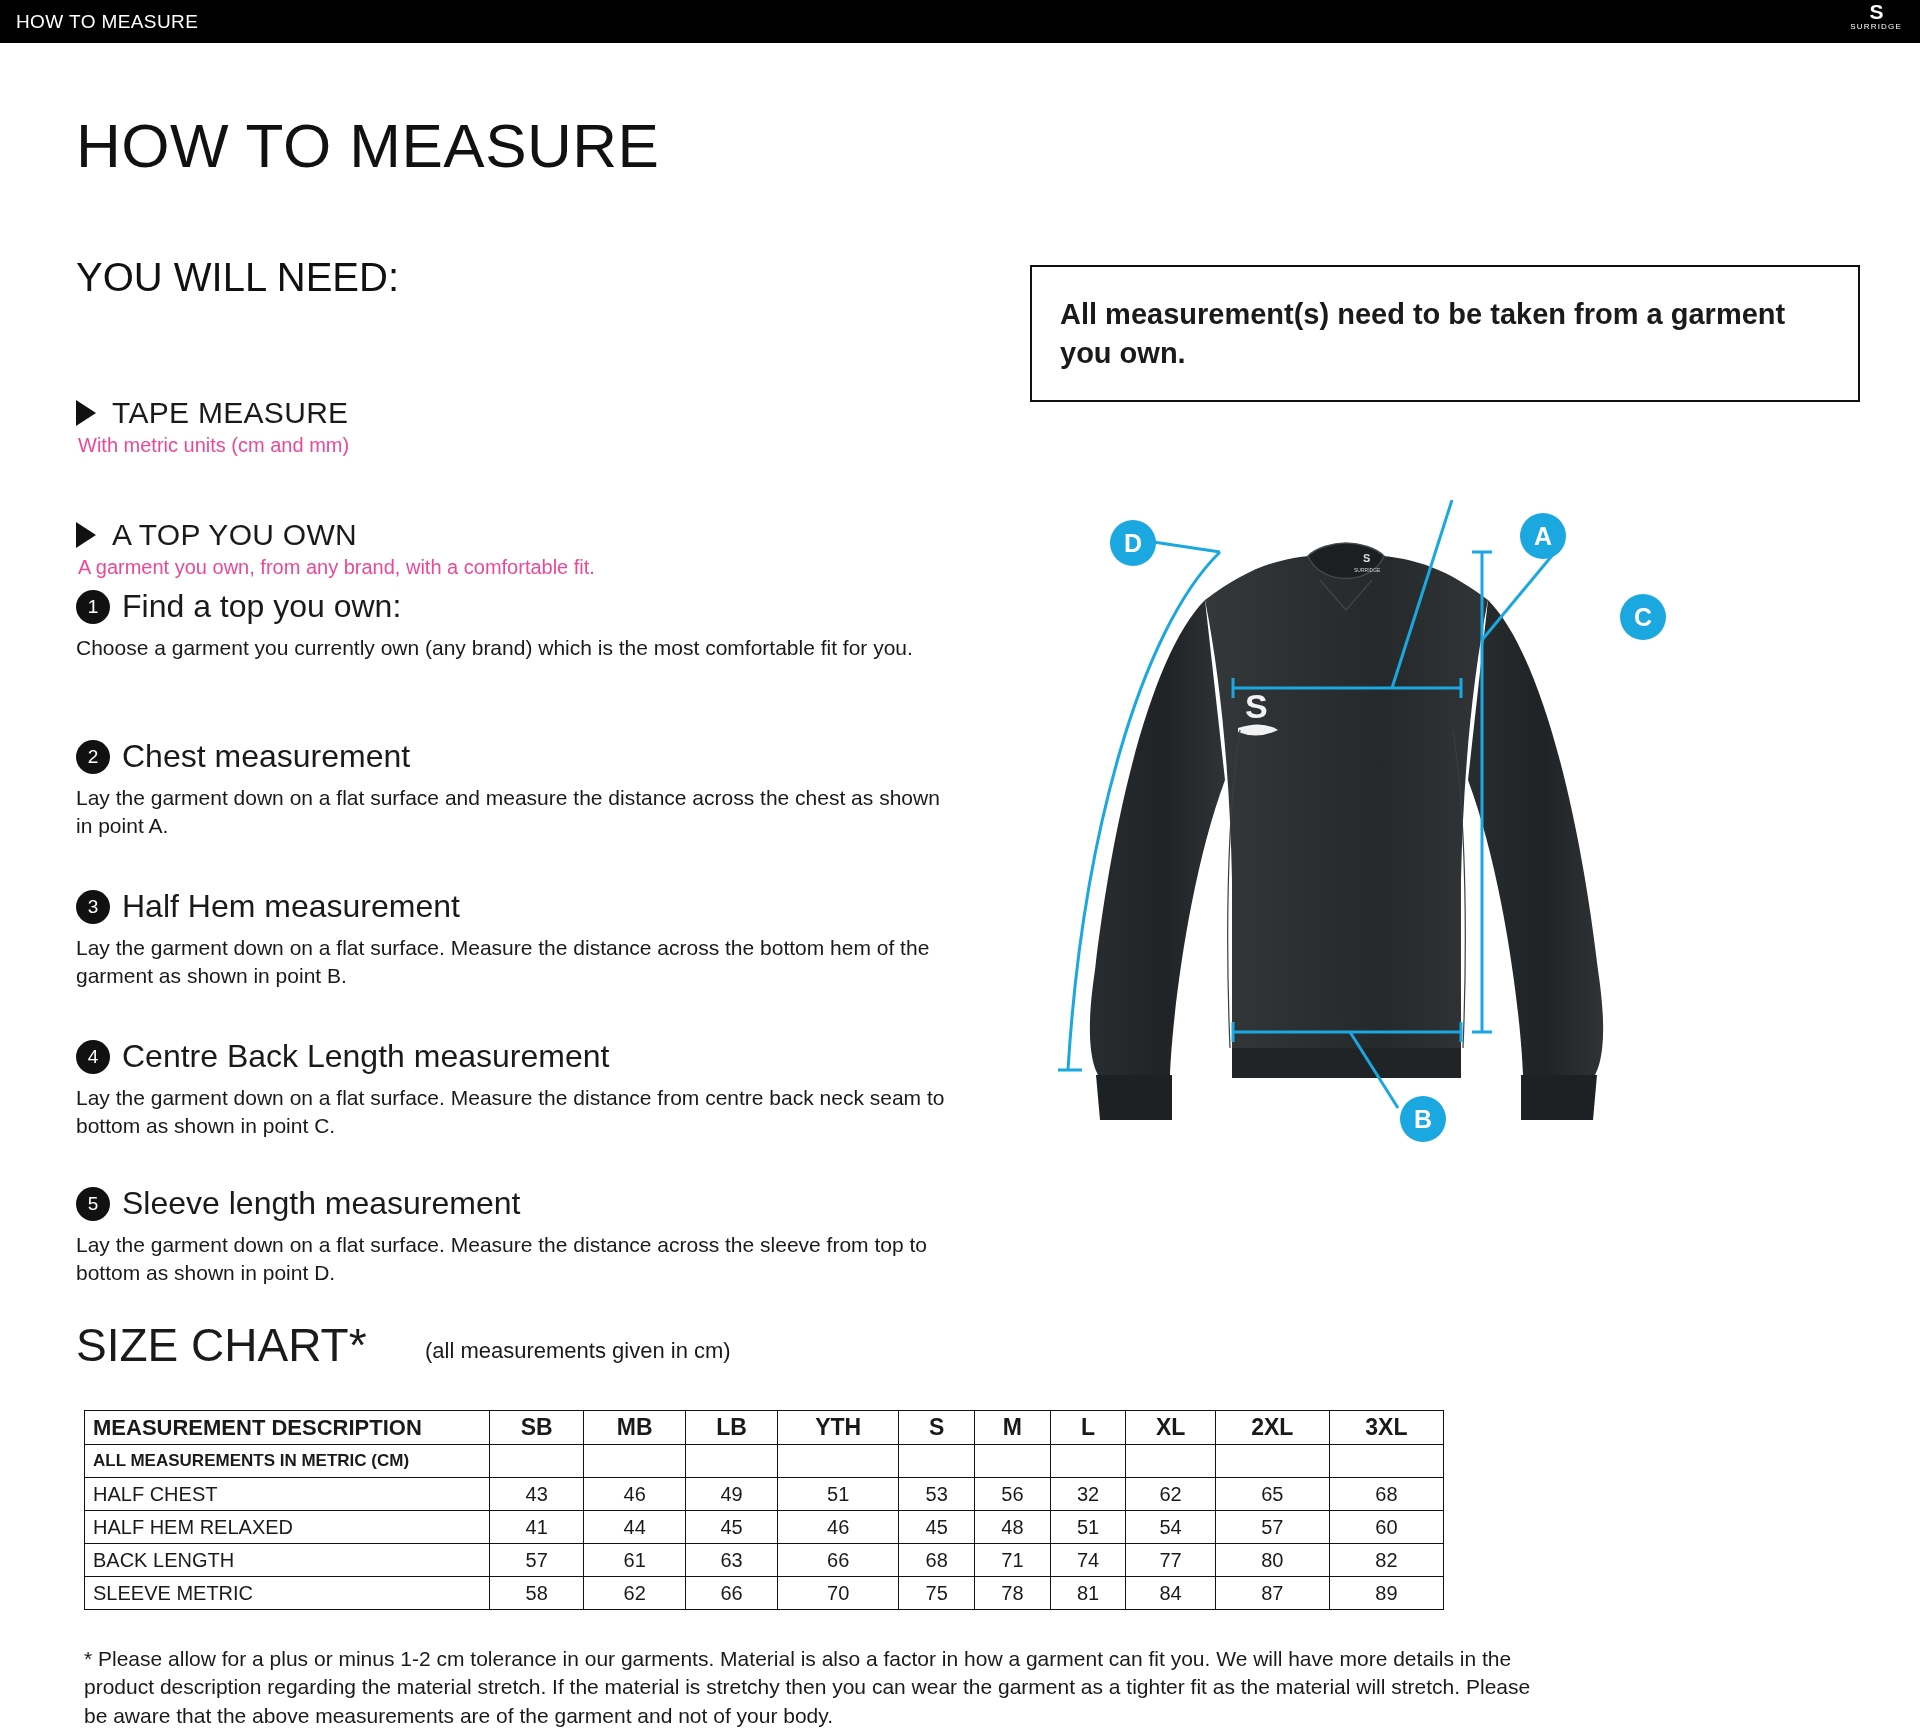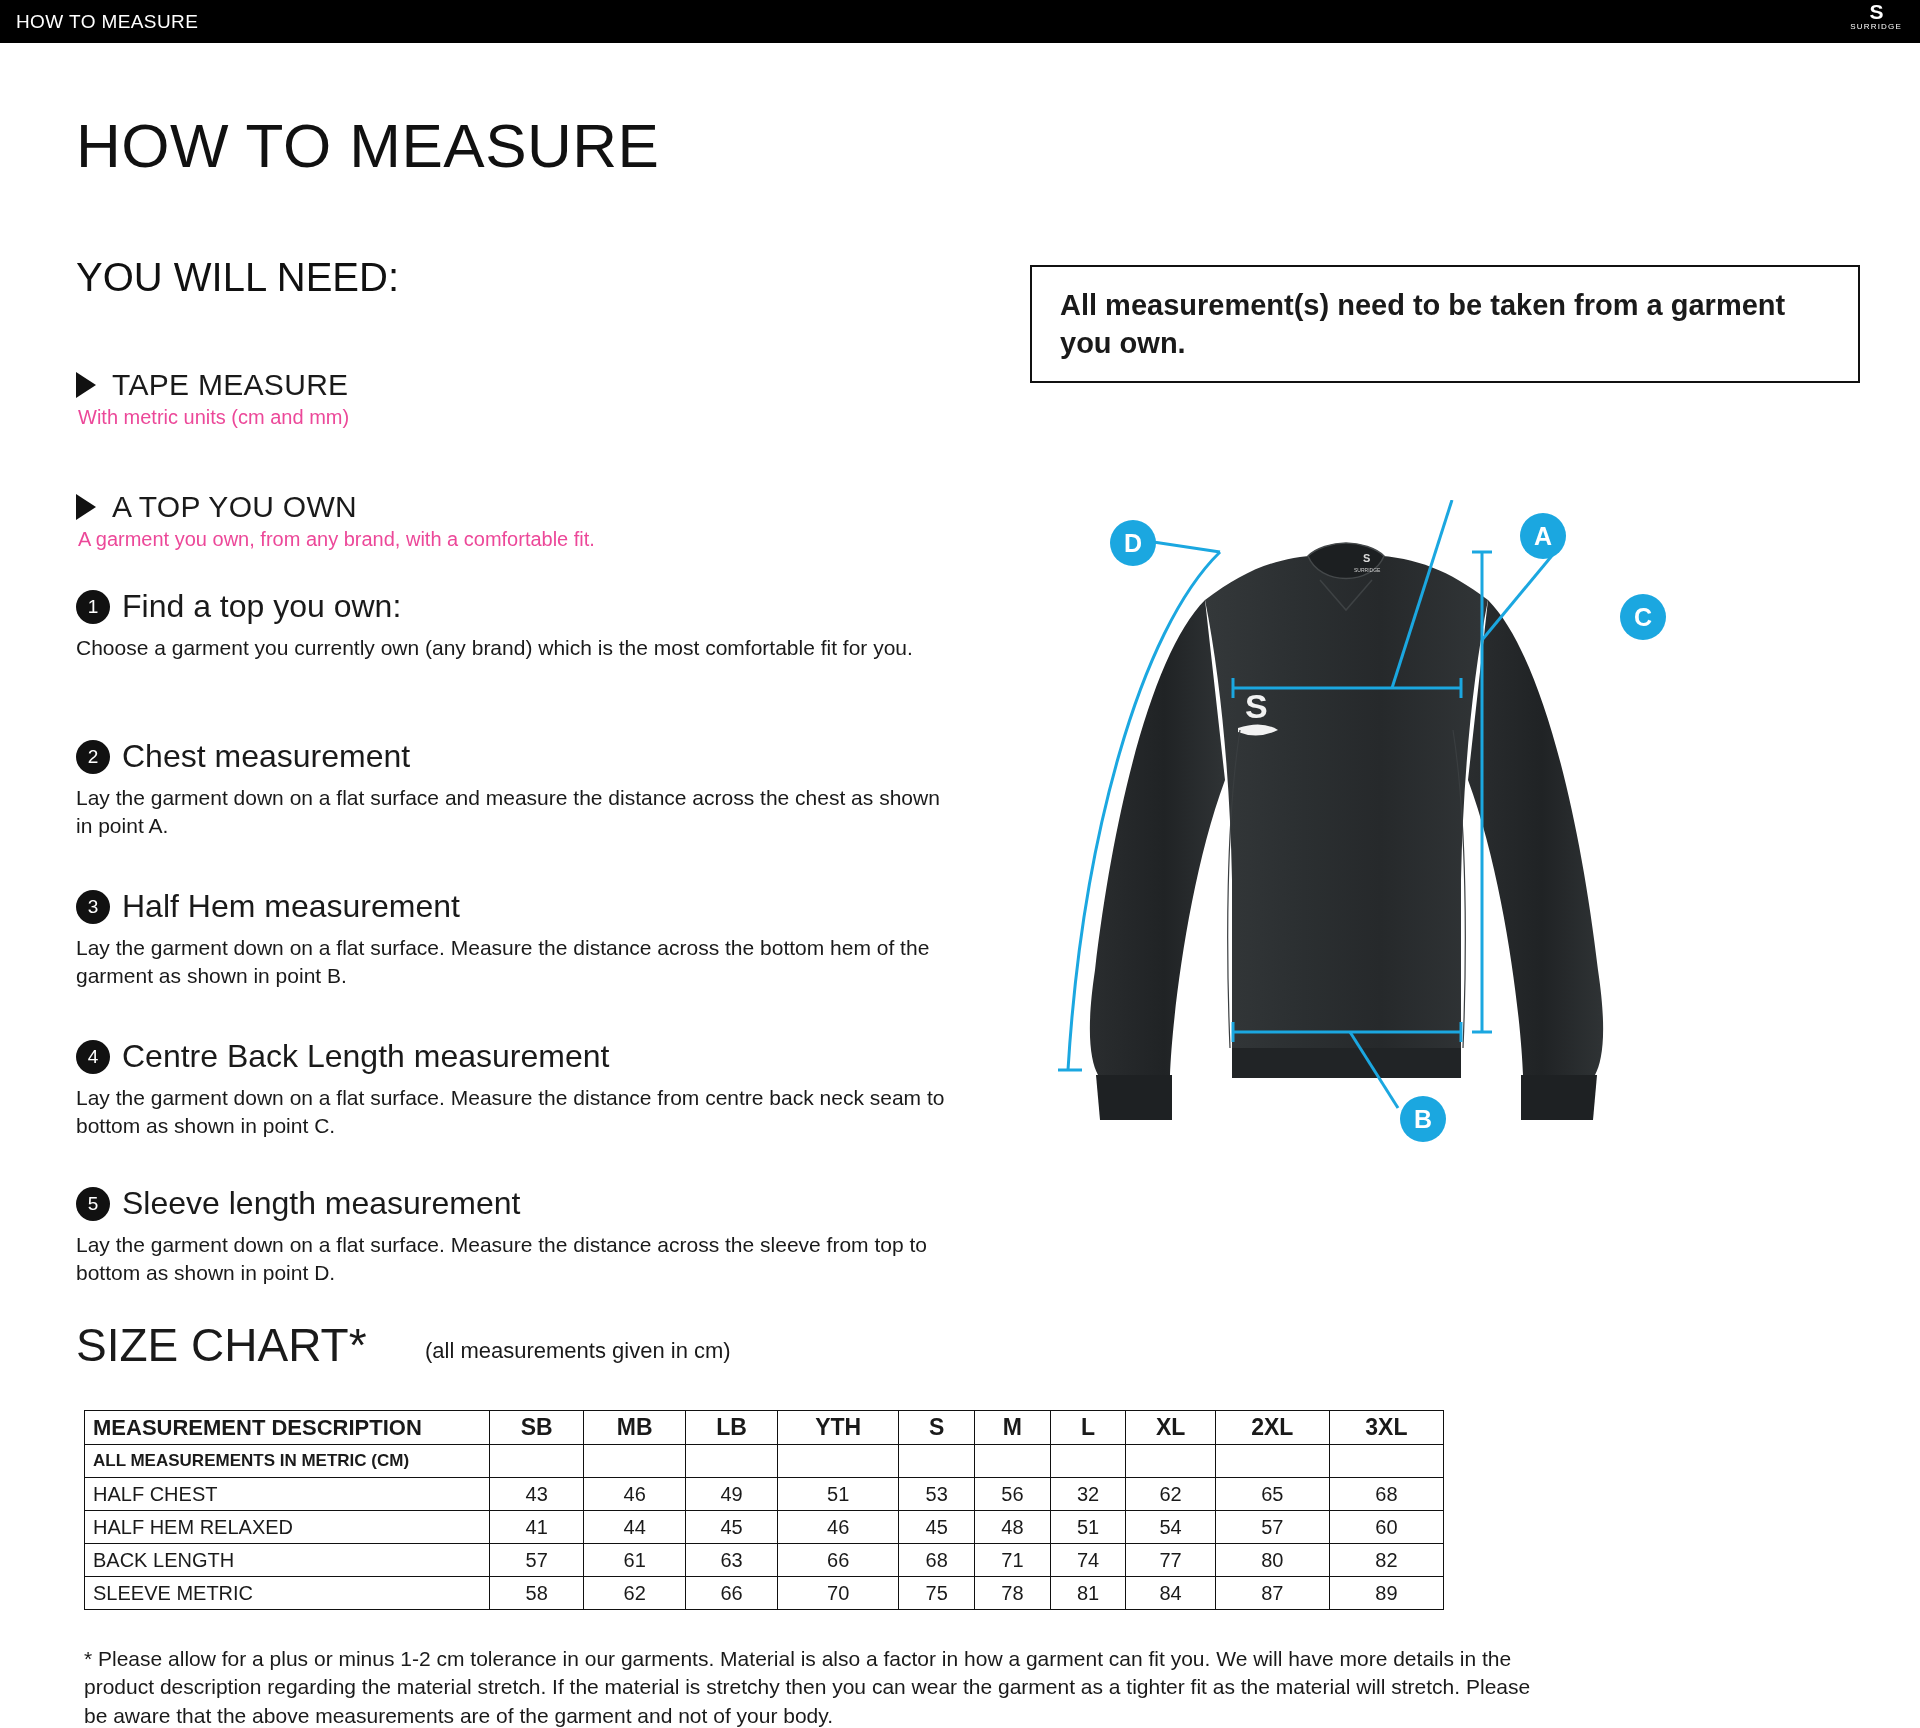--- a/index.html
+++ b/index.html
@@ -37,21 +37,21 @@
     position: absolute; left: 76px; top: 110px;
     font-size: 62px; font-weight: 400; letter-spacing: 0.5px; color: #111;
   }
   .h2 {
     position: absolute; left: 76px; top: 255px;
     font-size: 40px; font-weight: 400; color: #111;
   }
 
   
   .need-item { position: absolute; left: 76px; }
-  .need-row { display: flex; align-items: center; }
+  .need-row { display: flex; align-items: center; margin-top: 28px; }
   .tri {
     width: 0; height: 0;
     border-left: 20px solid #111;
     border-top: 13px solid transparent;
     border-bottom: 13px solid transparent;
     margin-right: 16px;
   }
   .need-title { font-size: 30px; letter-spacing: 0.3px; }
   .need-sub { font-size: 20px; margin-top: 4px; margin-left: 2px; color: #ec4899; }
 
@@ -62,21 +62,21 @@
     width: 34px; height: 34px; border-radius: 50%;
     background: #111; color: #fff;
     display: flex; align-items: center; justify-content: center;
     font-size: 19px; margin-right: 12px; flex: none;
   }
   .step-title { font-size: 32px; font-weight: 400; }
   .step-body { font-size: 21px; line-height: 1.35; margin-top: 9px; }
 
   
   .callout {
-    position: absolute; left: 1030px; top: 265px; width: 830px; height: 118px;
+    position: absolute; left: 1030px; top: 265px; width: 830px; height: 137px;
     border: 2px solid #111; background: #fff;
     display: flex; align-items: center; padding: 0 28px;
   }
   .callout-text { font-size: 29px; font-weight: bold; line-height: 1.32; }
 
   
   .sc-title { position: absolute; left: 76px; top: 1318px; font-size: 46px; text-align: right; }
   .sc-note  { position: absolute; left: 425px; top: 1338px; font-size: 22px; }
 
   

